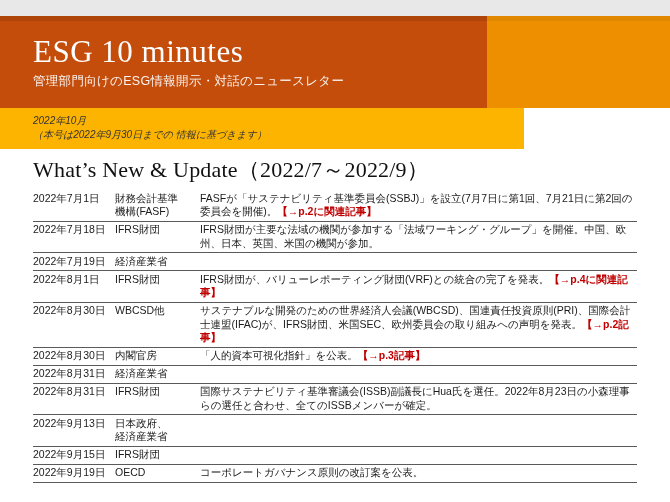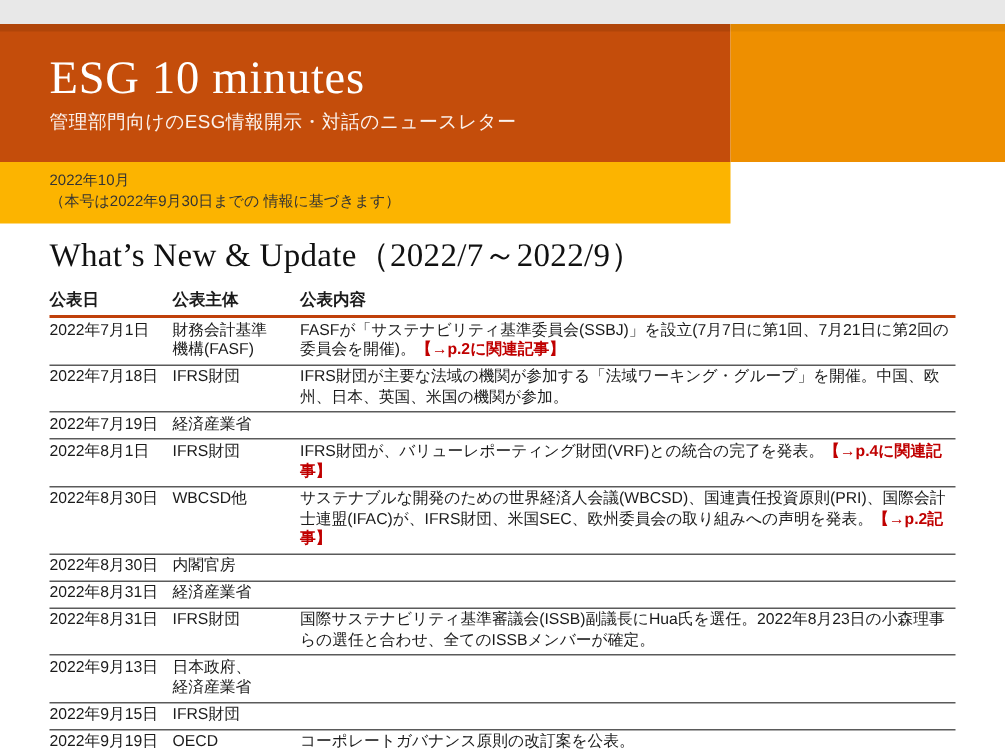--- a/index.html
+++ b/index.html
@@ -33,22 +33,22 @@
     font-family:"Liberation Serif","DejaVu Serif",serif;
     font-size:31px;line-height:34px;font-weight:400;color:#ffffff;
     letter-spacing:0.5px;
   }
   .newsletter-subtitle{
     margin-top:4px;font-size:12.5px;color:rgba(255,255,255,0.93);
     letter-spacing:0.3px;
   }
   
   .issue-band{
-    position:absolute;left:0;top:92px;width:487px;height:41px;
-    background:var(--yellow);padding:6px 12px 0 33px;
+    position:absolute;left:0;top:92px;width:524px;height:41px;
+    background:var(--yellow);padding:6px 12px 0 33px;font-style:italic;
   }
   .issue-band div{font-size:10px;line-height:14px;color:#333333;}
   
   .content{position:absolute;left:33px;top:133px;width:604px;}
   .section-title{
     font-family:"Liberation Serif","DejaVu Serif",serif;
     font-weight:400;font-size:22px;line-height:26px;color:#111111;
     margin-top:8px;margin-bottom:7px;letter-spacing:0.2px;
   }
   
@@ -82,25 +82,20 @@
 
   <div class="issue-band">
     <div>2022年10月</div>
     <div>（本号は2022年9月30日までの 情報に基づきます）</div>
   </div>
 
   <div class="content">
     <h1 class="section-title">What’s New &amp; Update（2022/7～2022/9）</h1>
 
     <div class="news-table">
-      <div class="thead-row">
-        <div class="col-date">公表日</div>
-        <div class="col-entity">公表主体</div>
-        <div class="col-content">公表内容</div>
-      </div>
       <div>
   <div class="trow">
     <div class="col-date">2022年7月1日</div>
     <div class="col-entity">財務会計基準
 機構(FASF)</div>
     <div class="col-content"><span>FASFが「サステナビリティ基準委員会(SSBJ)」を設立(7月7日に第1回、7月21日に第2回の委員会を開催)。</span><span class="ref-link">【→p.2に関連記事】</span></div>
   </div>
 
   <div class="trow">
     <div class="col-date">2022年7月18日</div>
@@ -121,20 +116,21 @@
 
   <div class="trow">
     <div class="col-date">2022年8月30日</div>
     <div class="col-entity">WBCSD他</div>
     <div class="col-content"><span>サステナブルな開発のための世界経済人会議(WBCSD)、国連責任投資原則(PRI)、国際会計士連盟(IFAC)が、IFRS財団、米国SEC、欧州委員会の取り組みへの声明を発表。</span><span class="ref-link">【→p.2記事】</span></div>
   </div>
 
   <div class="trow">
     <div class="col-date">2022年8月30日</div>
     <div class="col-entity">内閣官房</div>
+    <div class="col-content"><span>「人的資本可視化指針」を公表。</span><span class="ref-link">【→p.3記事】</span></div>
   </div>
 
   <div class="trow">
     <div class="col-date">2022年8月31日</div>
     <div class="col-entity">経済産業省</div>
   </div>
 
   <div class="trow">
     <div class="col-date">2022年8月31日</div>
     <div class="col-entity">IFRS財団</div>

